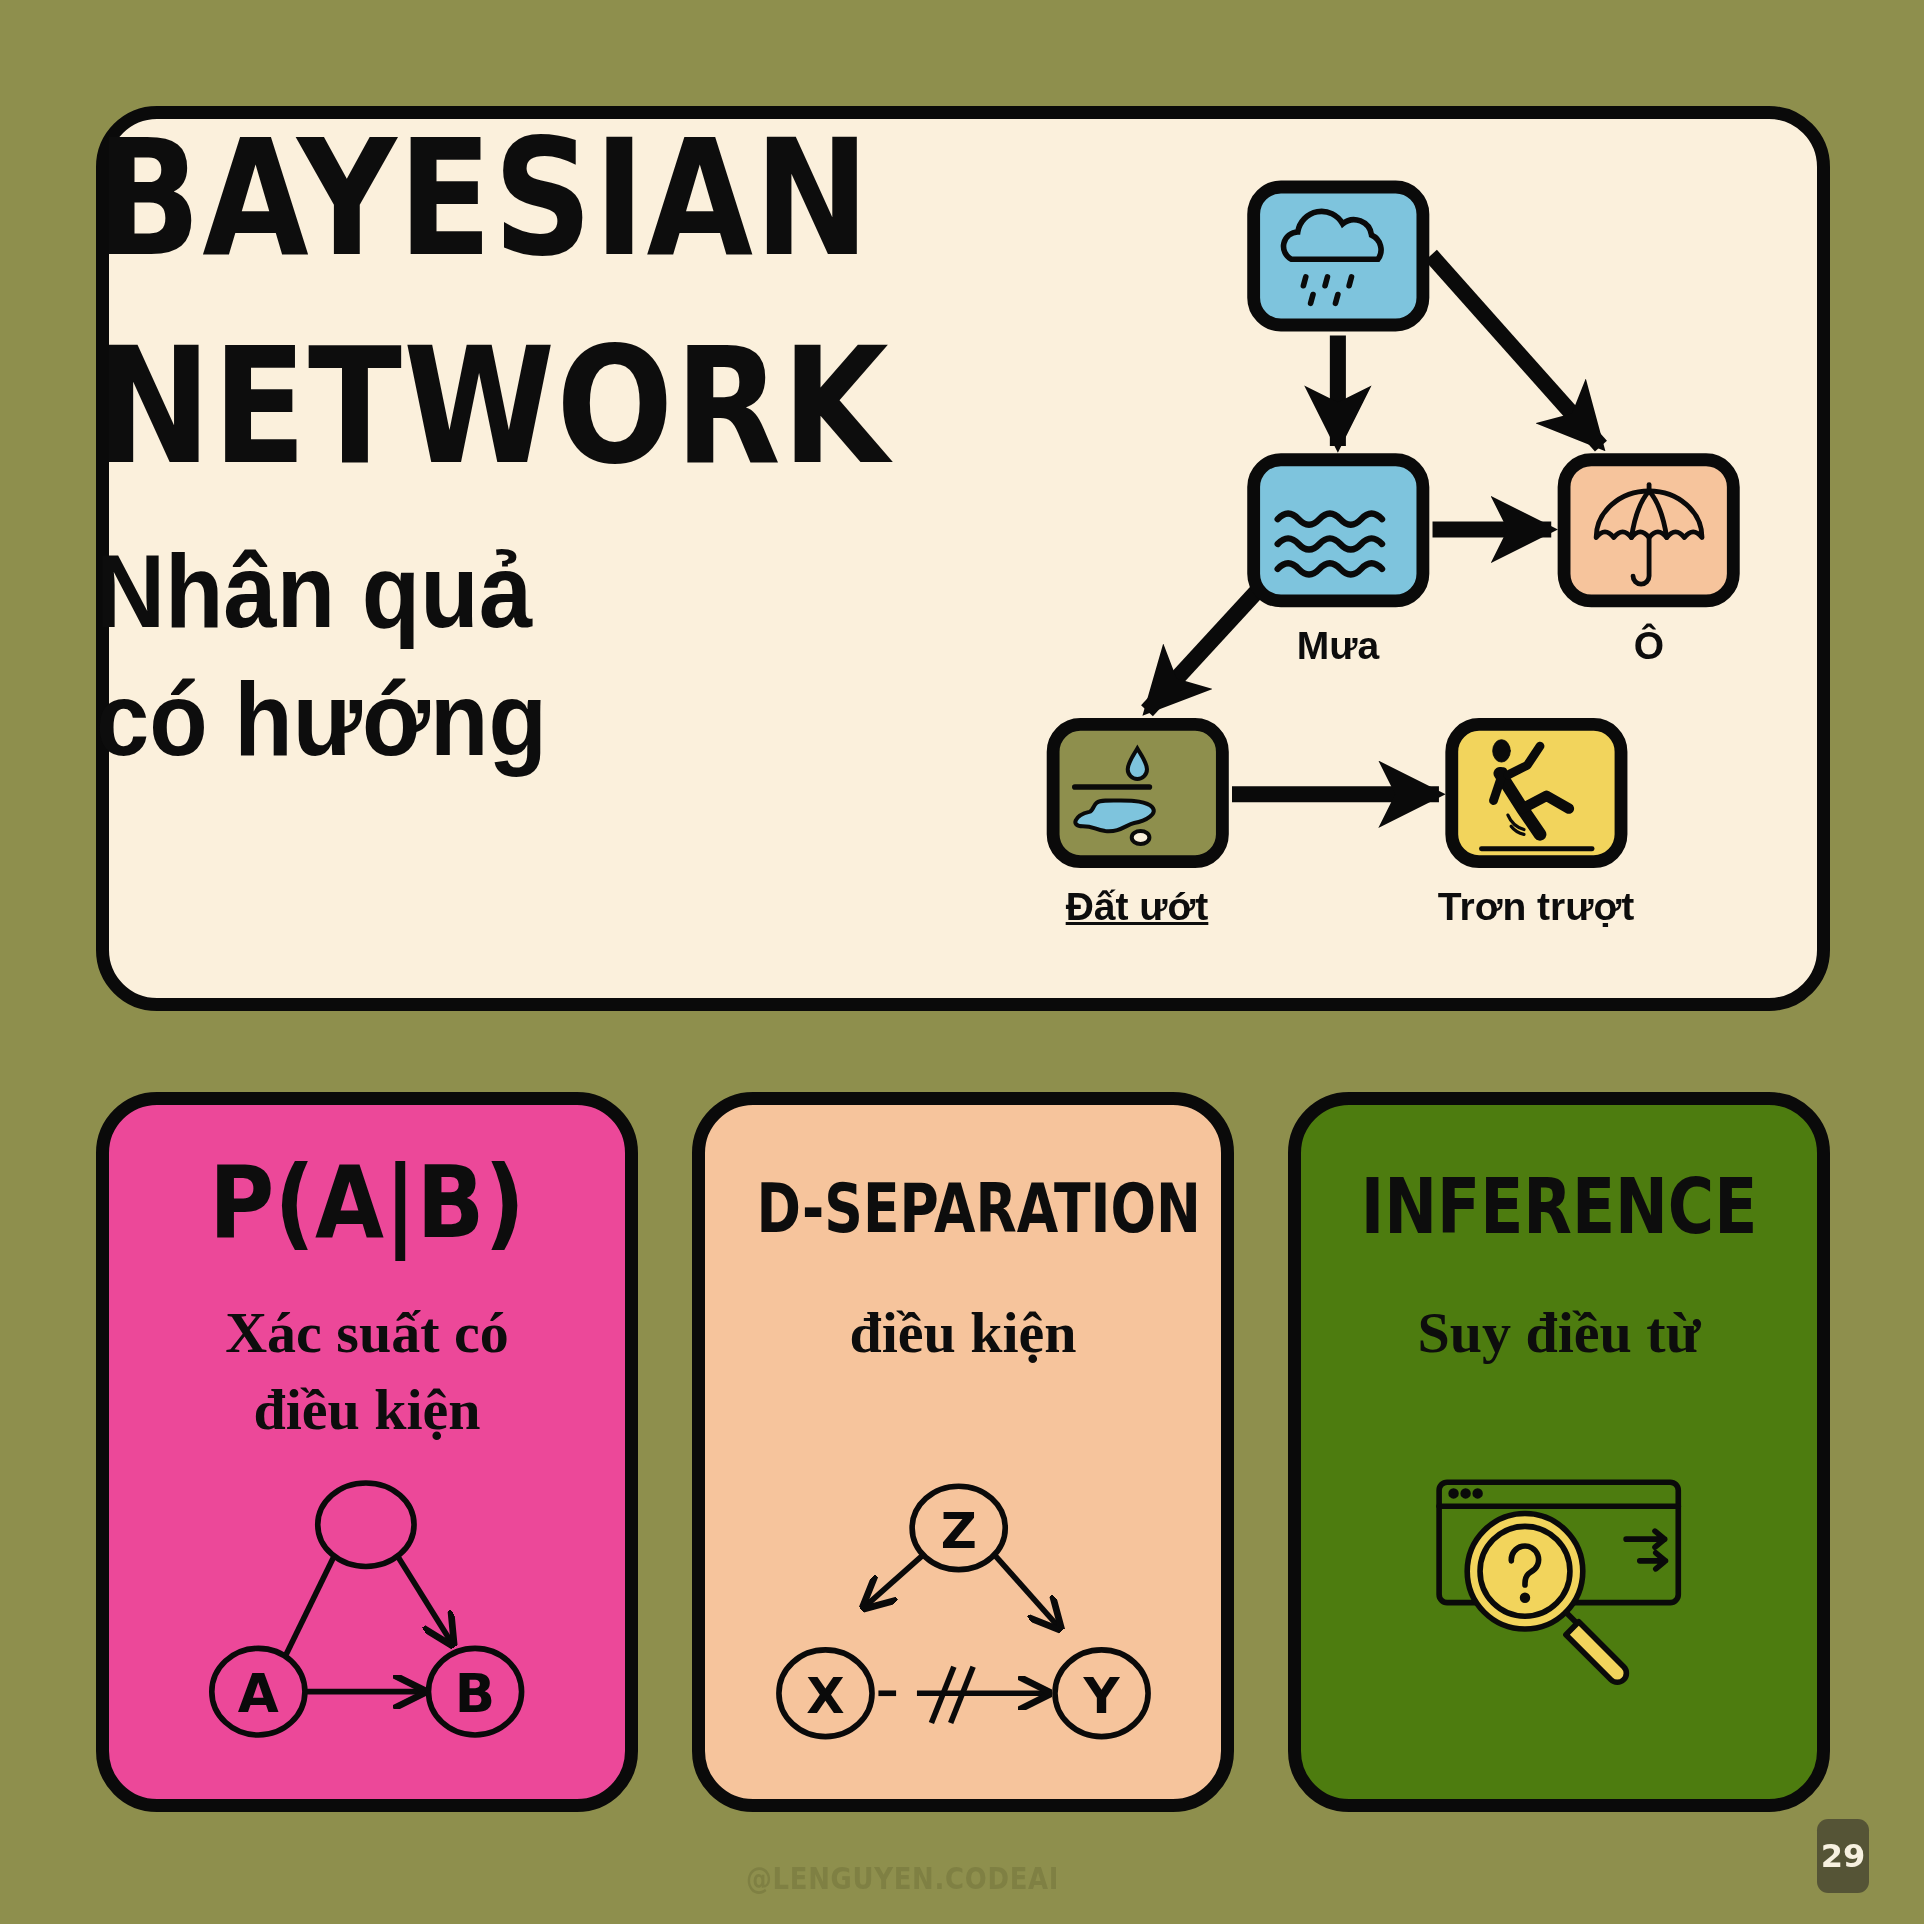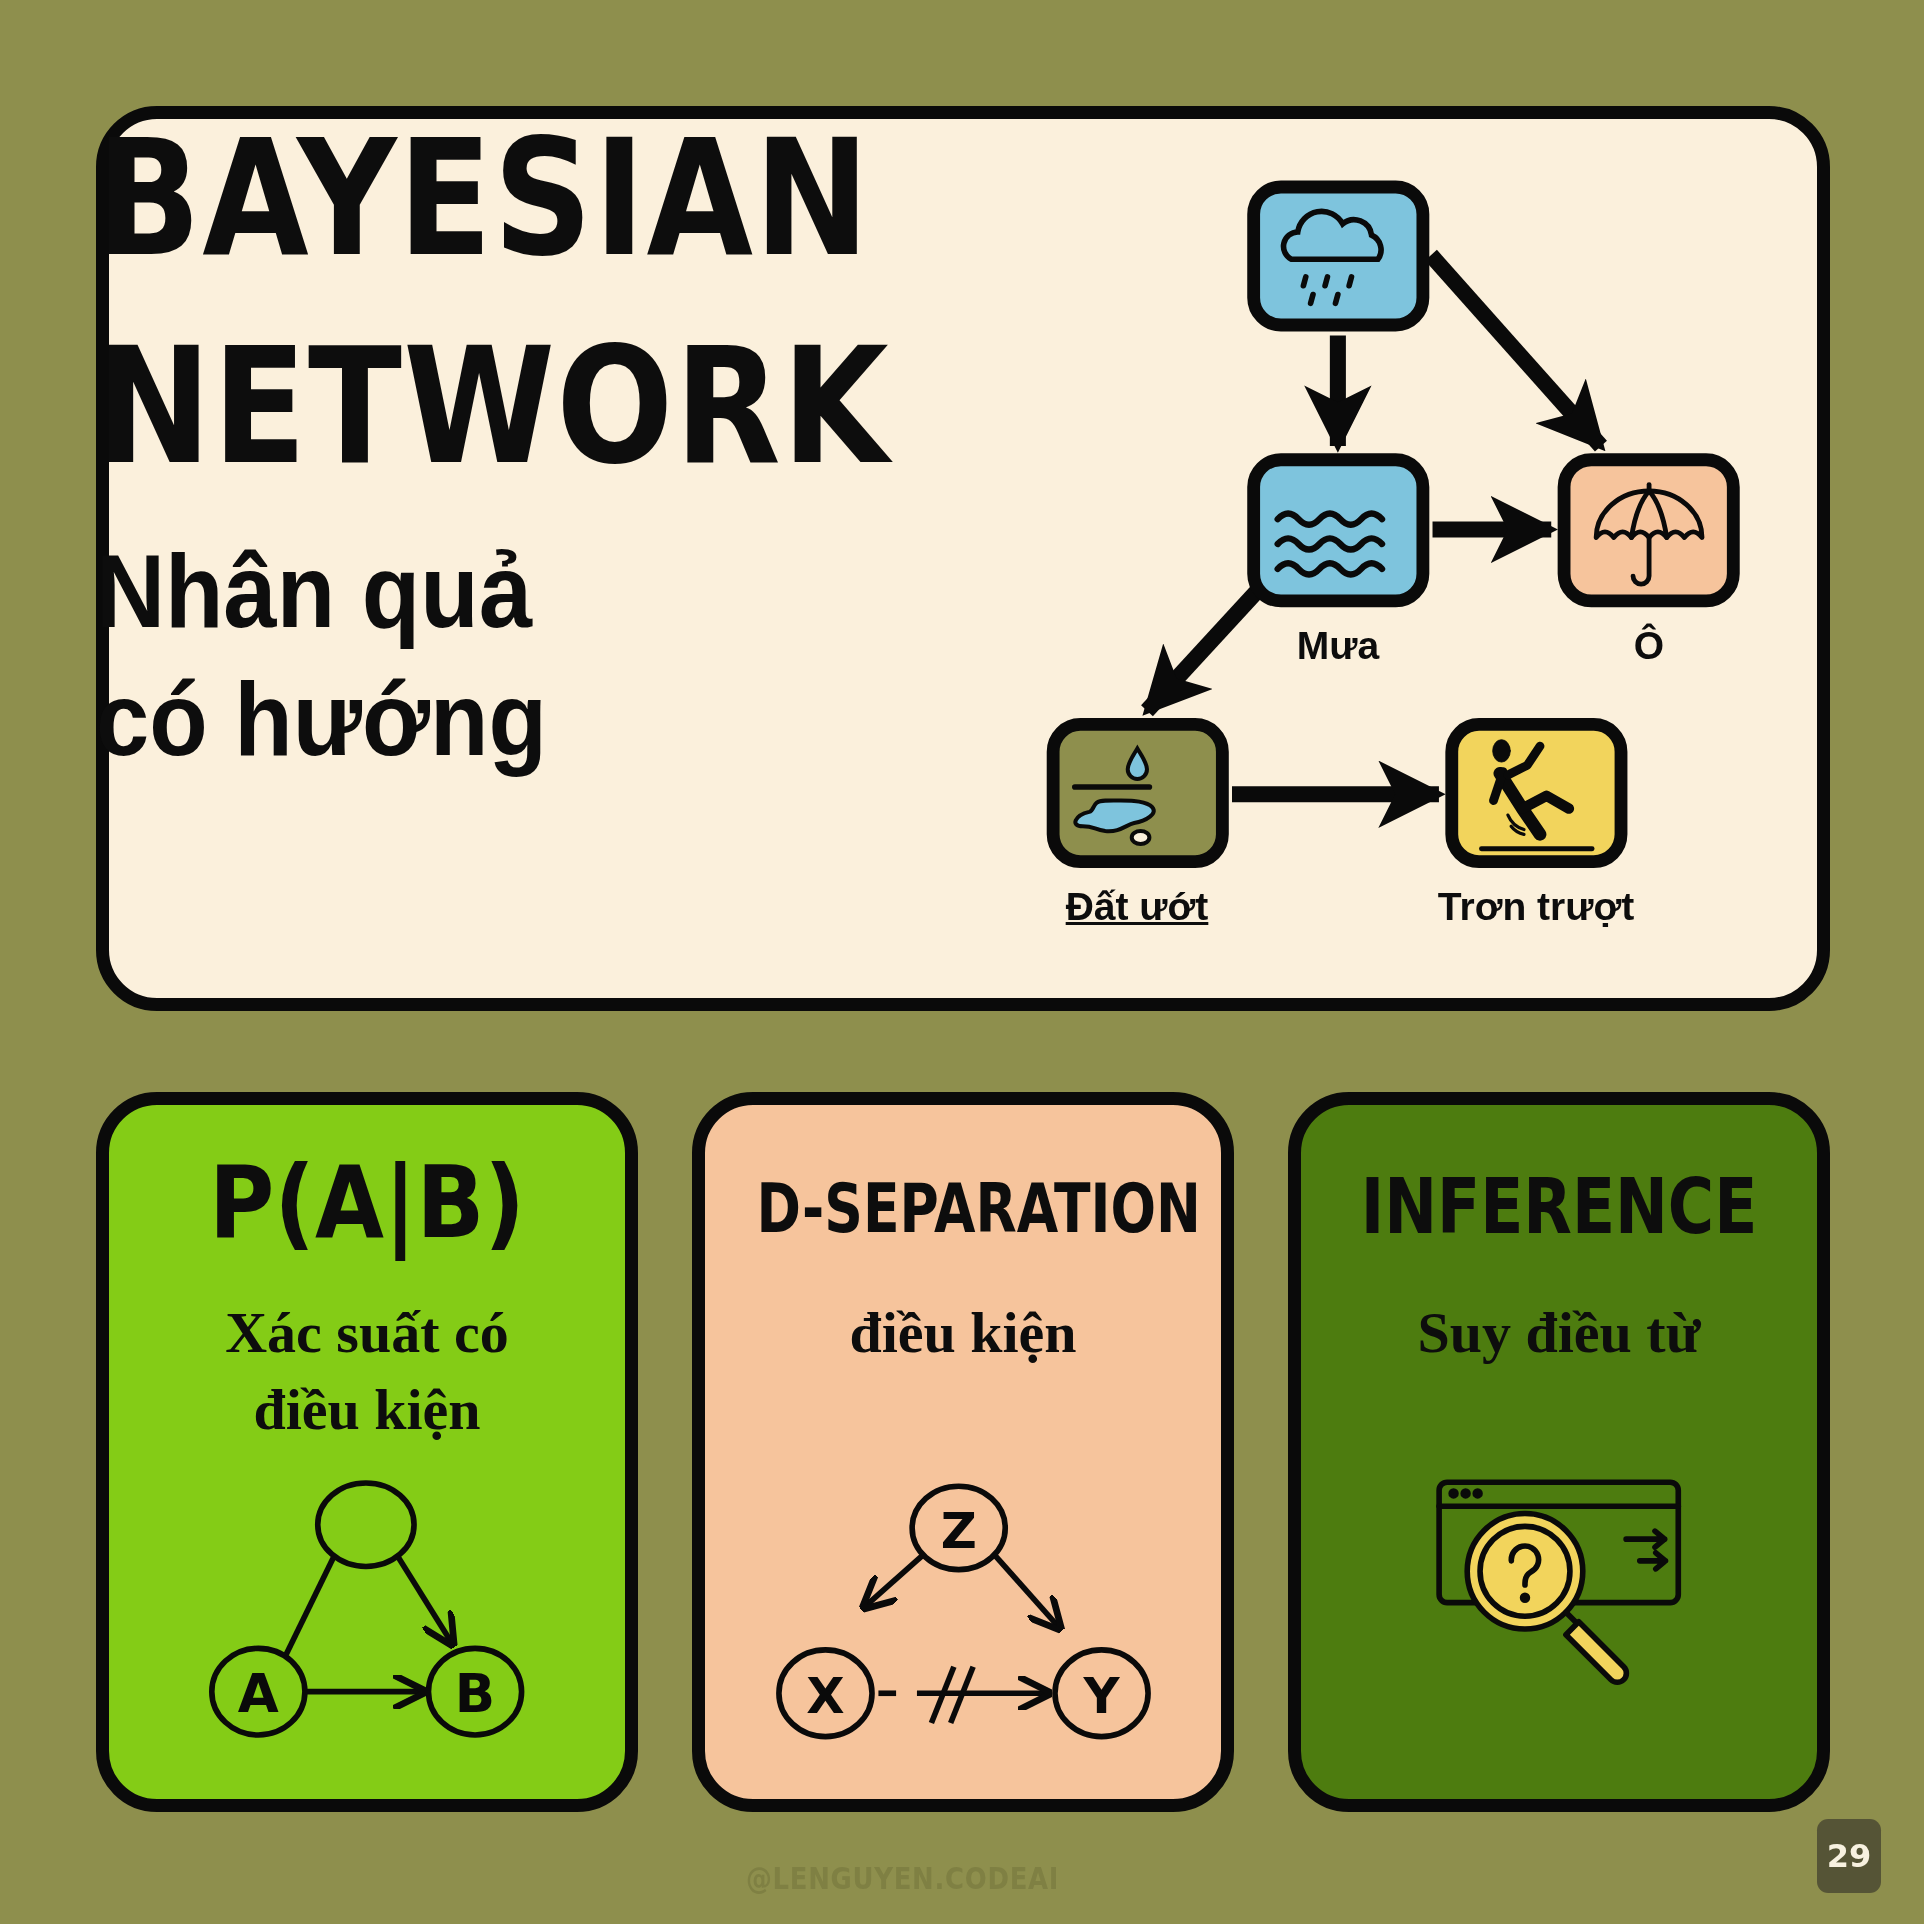--- a/index.html
+++ b/index.html
@@ -54,21 +54,21 @@
     font-family: "Liberation Sans", sans-serif;
     font-weight: bold;
     font-size: 39px;
     line-height: 1;
     white-space: nowrap;
     transform: translateX(-50%);
   }
   .bottom-card {
     top: 1092px; height: 720px; width: 542px;
   }
-  #card-prob { left: 96px; background: #84cc16; }
+  #card-prob { left: 96px; background: #ec4899; }
   #card-dsep { left: 692px; background: #f6c49c; }
   #card-inf { left: 1288px; background: #4d7c0f; }
   .bc-title {
     position: absolute; left: 0; right: 0; top: 56px;
     text-align: center;
     font-family: "DejaVu Sans", sans-serif;
     font-weight: bold;
     line-height: 1;
     white-space: nowrap;
   }
@@ -88,21 +88,21 @@
   .bc-icon { position: absolute; left: 0; top: 0; }
   #watermark {
     position: absolute; left: 746px; top: 1861px;
     font-family: "DejaVu Sans", sans-serif;
     font-weight: bold; font-size: 30.5px;
     color: #7f8043; letter-spacing: 0.8px;
     transform: scaleX(0.85); transform-origin: left center;
   }
   #page-badge {
     position: absolute; left: 1817px; top: 1819px;
-    width: 64px; height: 74px;
+    width: 52px; height: 74px;
     background: #555436; border-radius: 11.2px;
     color: #f7f1e0; font-family: "DejaVu Sans", sans-serif;
     font-weight: bold; font-size: 32px;
     display: flex; align-items: center; justify-content: center;
   }
 </style>
 </head>
 <body>
 
 <div id="main-card" class="card"></div>

